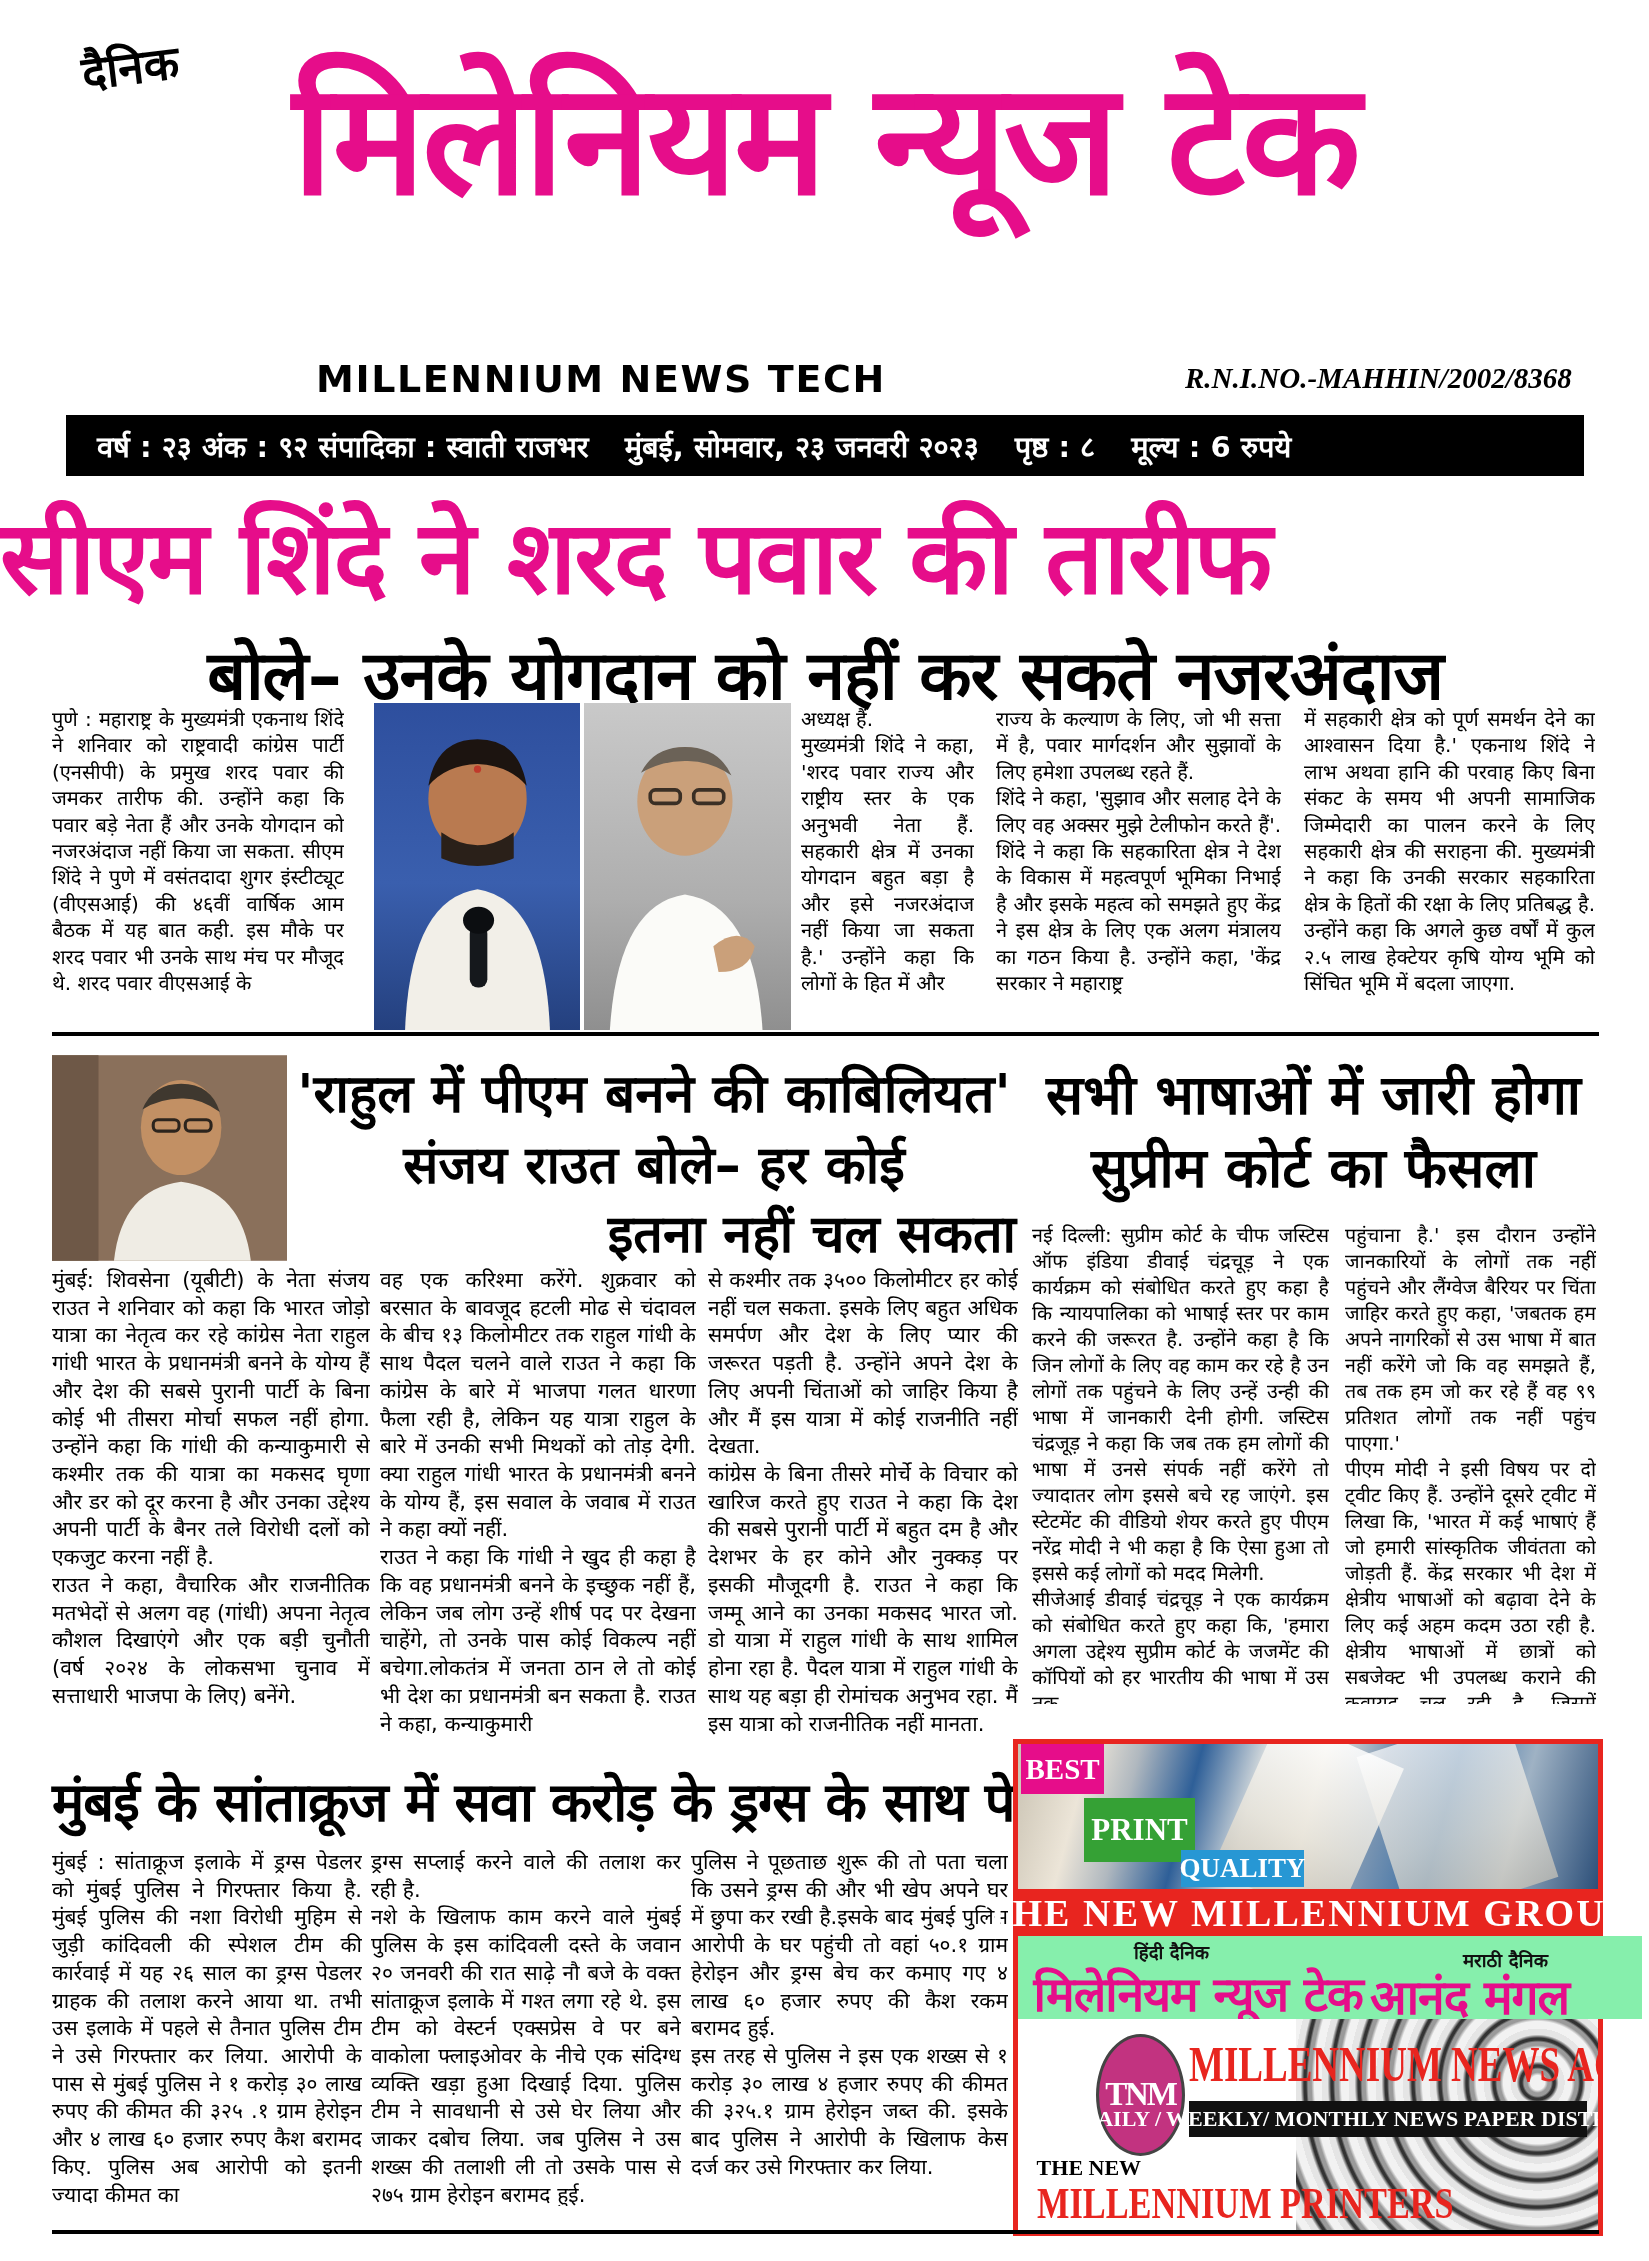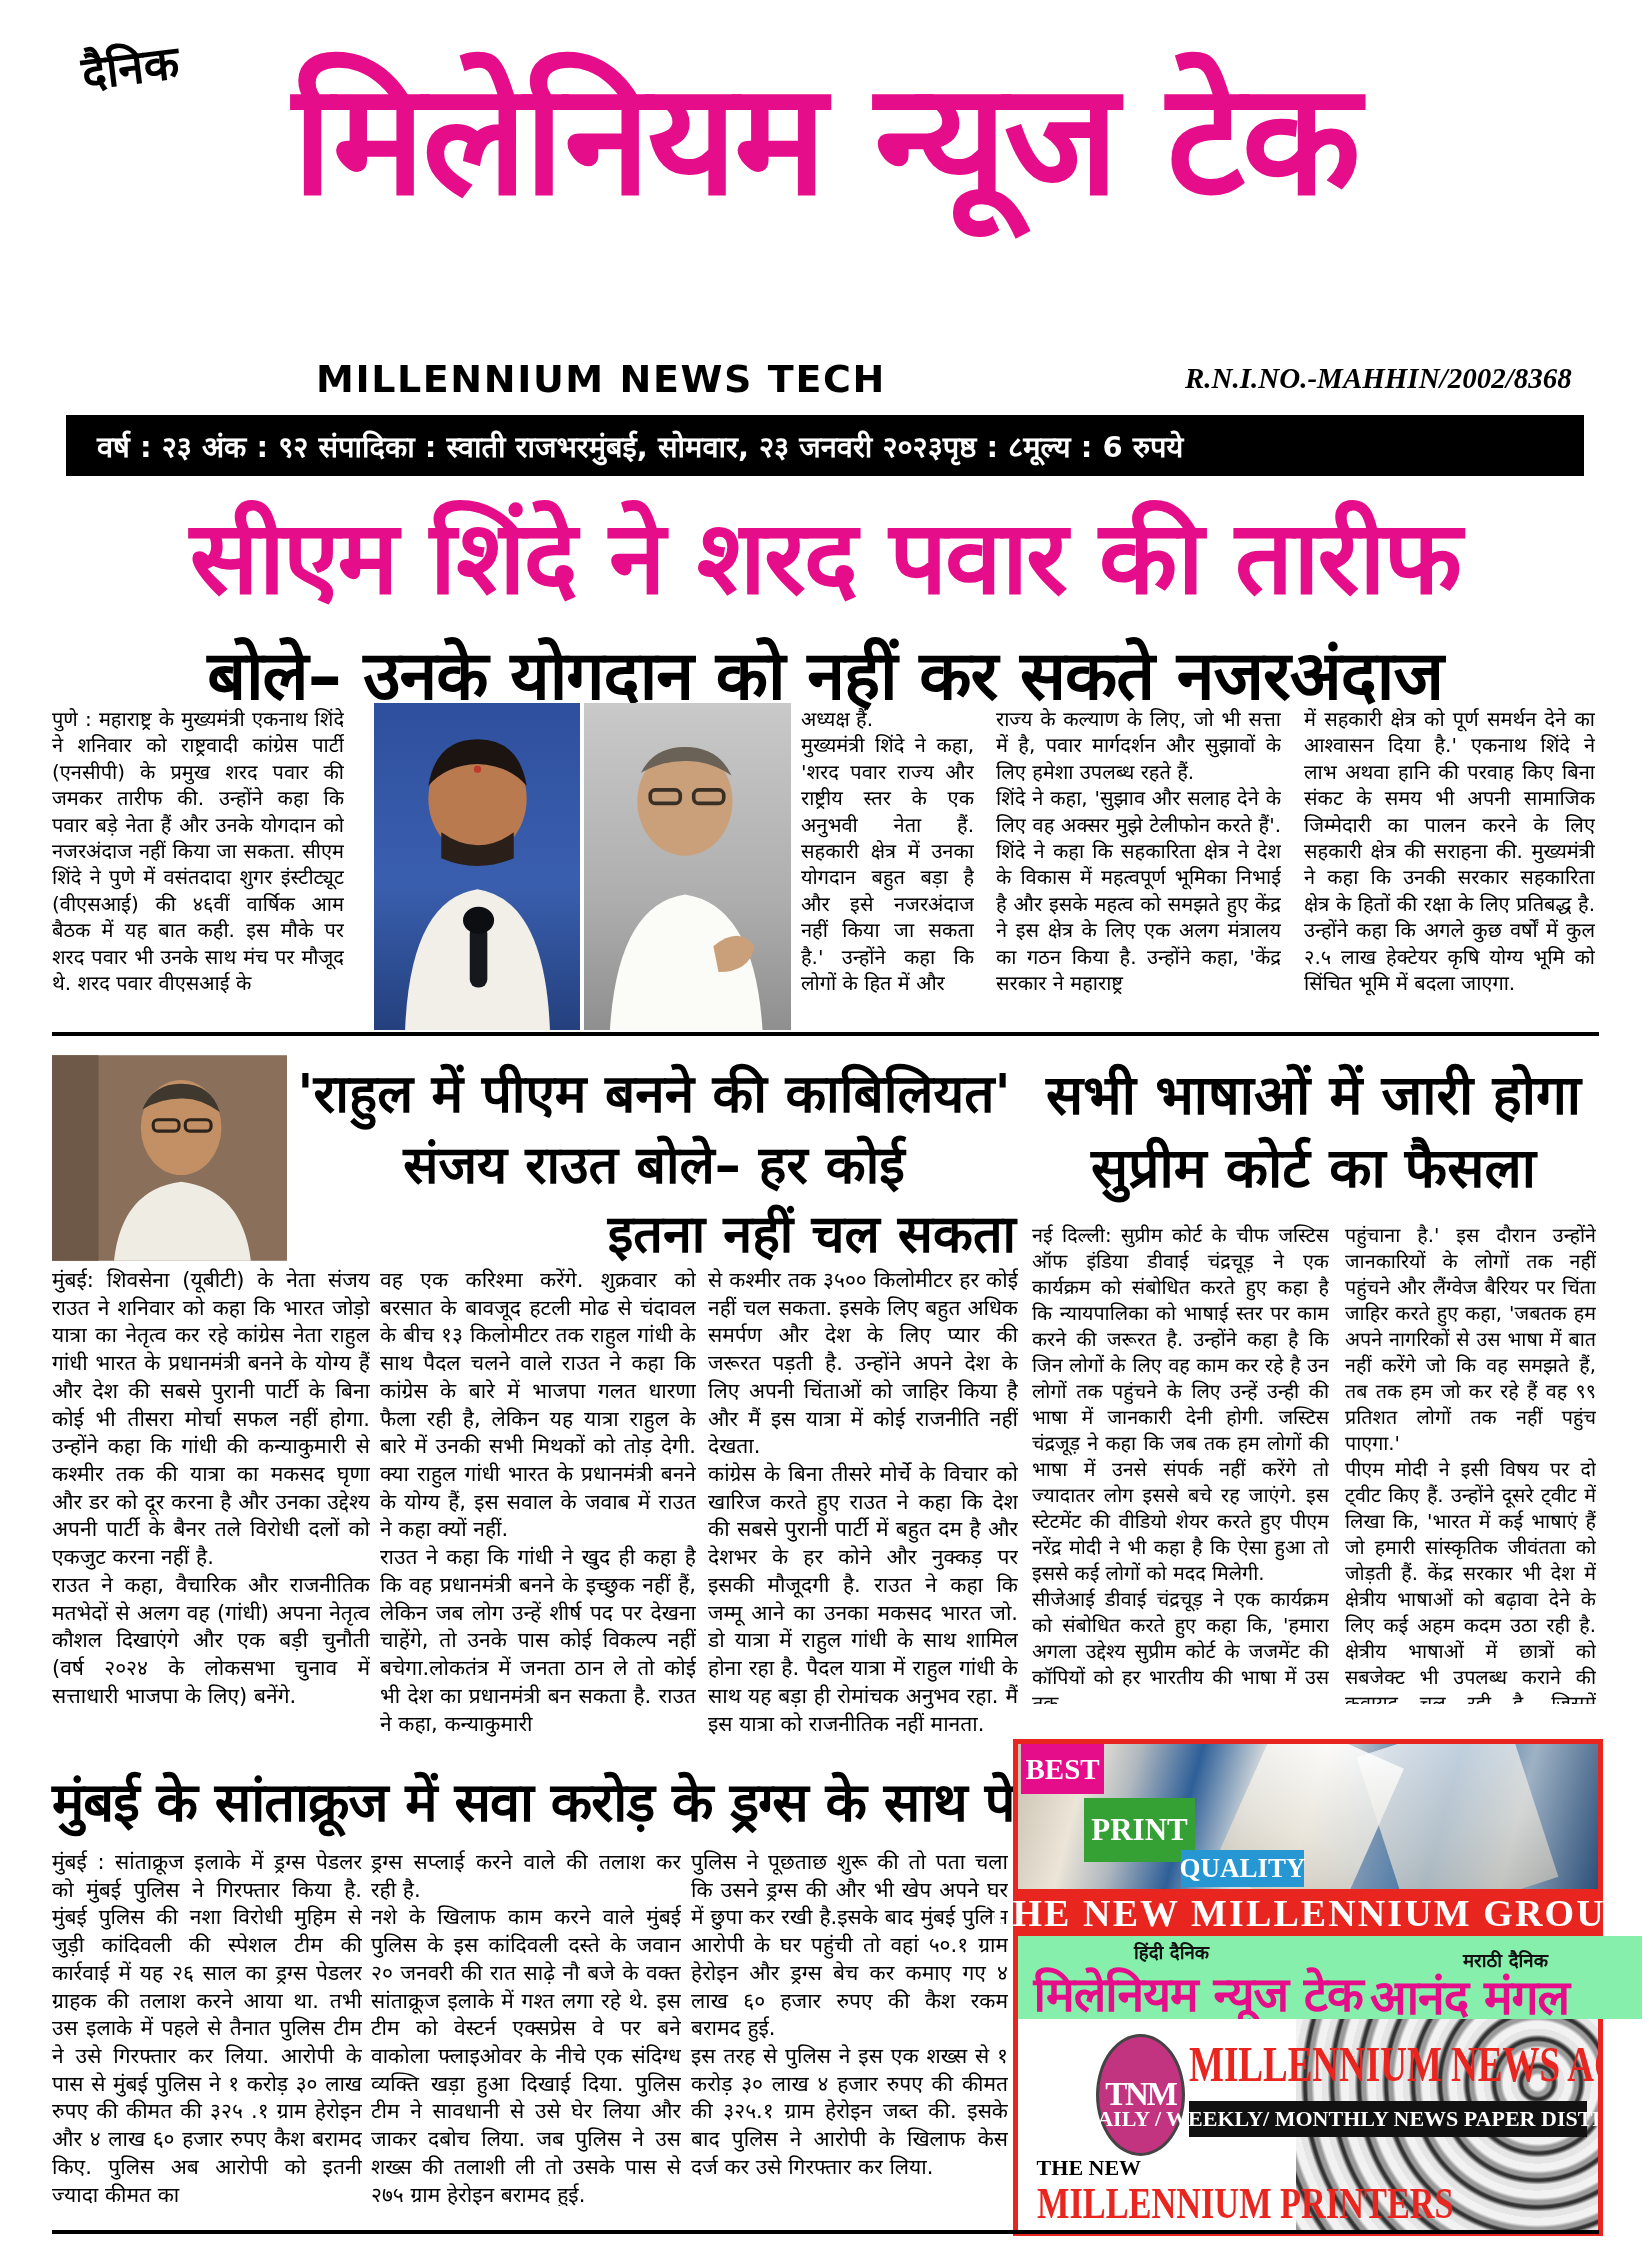--- a/index.html
+++ b/index.html
@@ -7,24 +7,24 @@
         font-family:"DejaVu Sans",sans-serif;color:#000;}
   .abs{position:absolute;}
   
   .daily{left:78px;top:41px;font-size:46px;font-weight:bold;transform:rotate(-7deg);transform-origin:left top;}
   .np-title{left:0;right:0;top:62px;text-align:center;font-size:155px;font-weight:bold;
             color:#e60d8a;white-space:nowrap;letter-spacing:-3.1px;line-height:1.0;}
   .np-title-en{left:316px;top:357px;font-size:38px;font-weight:800;letter-spacing:1.6px;white-space:nowrap;}
   .rni{left:1185px;top:362px;font-size:29px;font-weight:bold;font-style:italic;
        font-family:"Liberation Serif",serif;white-space:nowrap;}
   .infobar{left:66px;top:415px;width:1518px;height:61px;background:#000;color:#fff;
-           display:flex;align-items:center;padding:0 31px;box-sizing:border-box;
+           display:flex;align-items:center;gap:36px;padding:0 31px;box-sizing:border-box;
            font-size:29px;font-weight:bold;white-space:nowrap;}
   
-  .lead-h{left:0;right:0;top:484px;text-align:center;font-size:102px;font-weight:bold;color:#e60d8a;
+  .lead-h{left:0;right:0;top:484px;font-size:102px;font-weight:bold;color:#e60d8a;
           white-space:nowrap;letter-spacing:-2.1px;}
   .lead-sub{left:0;right:0;top:626px;text-align:center;font-size:68px;font-weight:bold;white-space:nowrap;letter-spacing:-1px;}
   .col{position:absolute;font-size:20px;line-height:1.32;text-align:justify;white-space:pre-line;overflow:hidden;}
   .photo{position:absolute;overflow:hidden;}
   .rule{position:absolute;background:#000;height:4.1px;}
   
   .raut-h1{left:292px;top:1055px;width:724px;text-align:center;font-size:53px;font-weight:bold;white-space:nowrap;}
   .raut-h2{left:292px;top:1127px;width:724px;text-align:center;font-size:52px;font-weight:bold;white-space:nowrap;}
   .raut-h3{left:292px;top:1196px;width:724px;text-align:right;font-size:52px;font-weight:bold;white-space:nowrap;}
   .court-h1{left:1029px;top:1055px;width:569px;text-align:center;font-size:55px;font-weight:bold;white-space:nowrap;}

